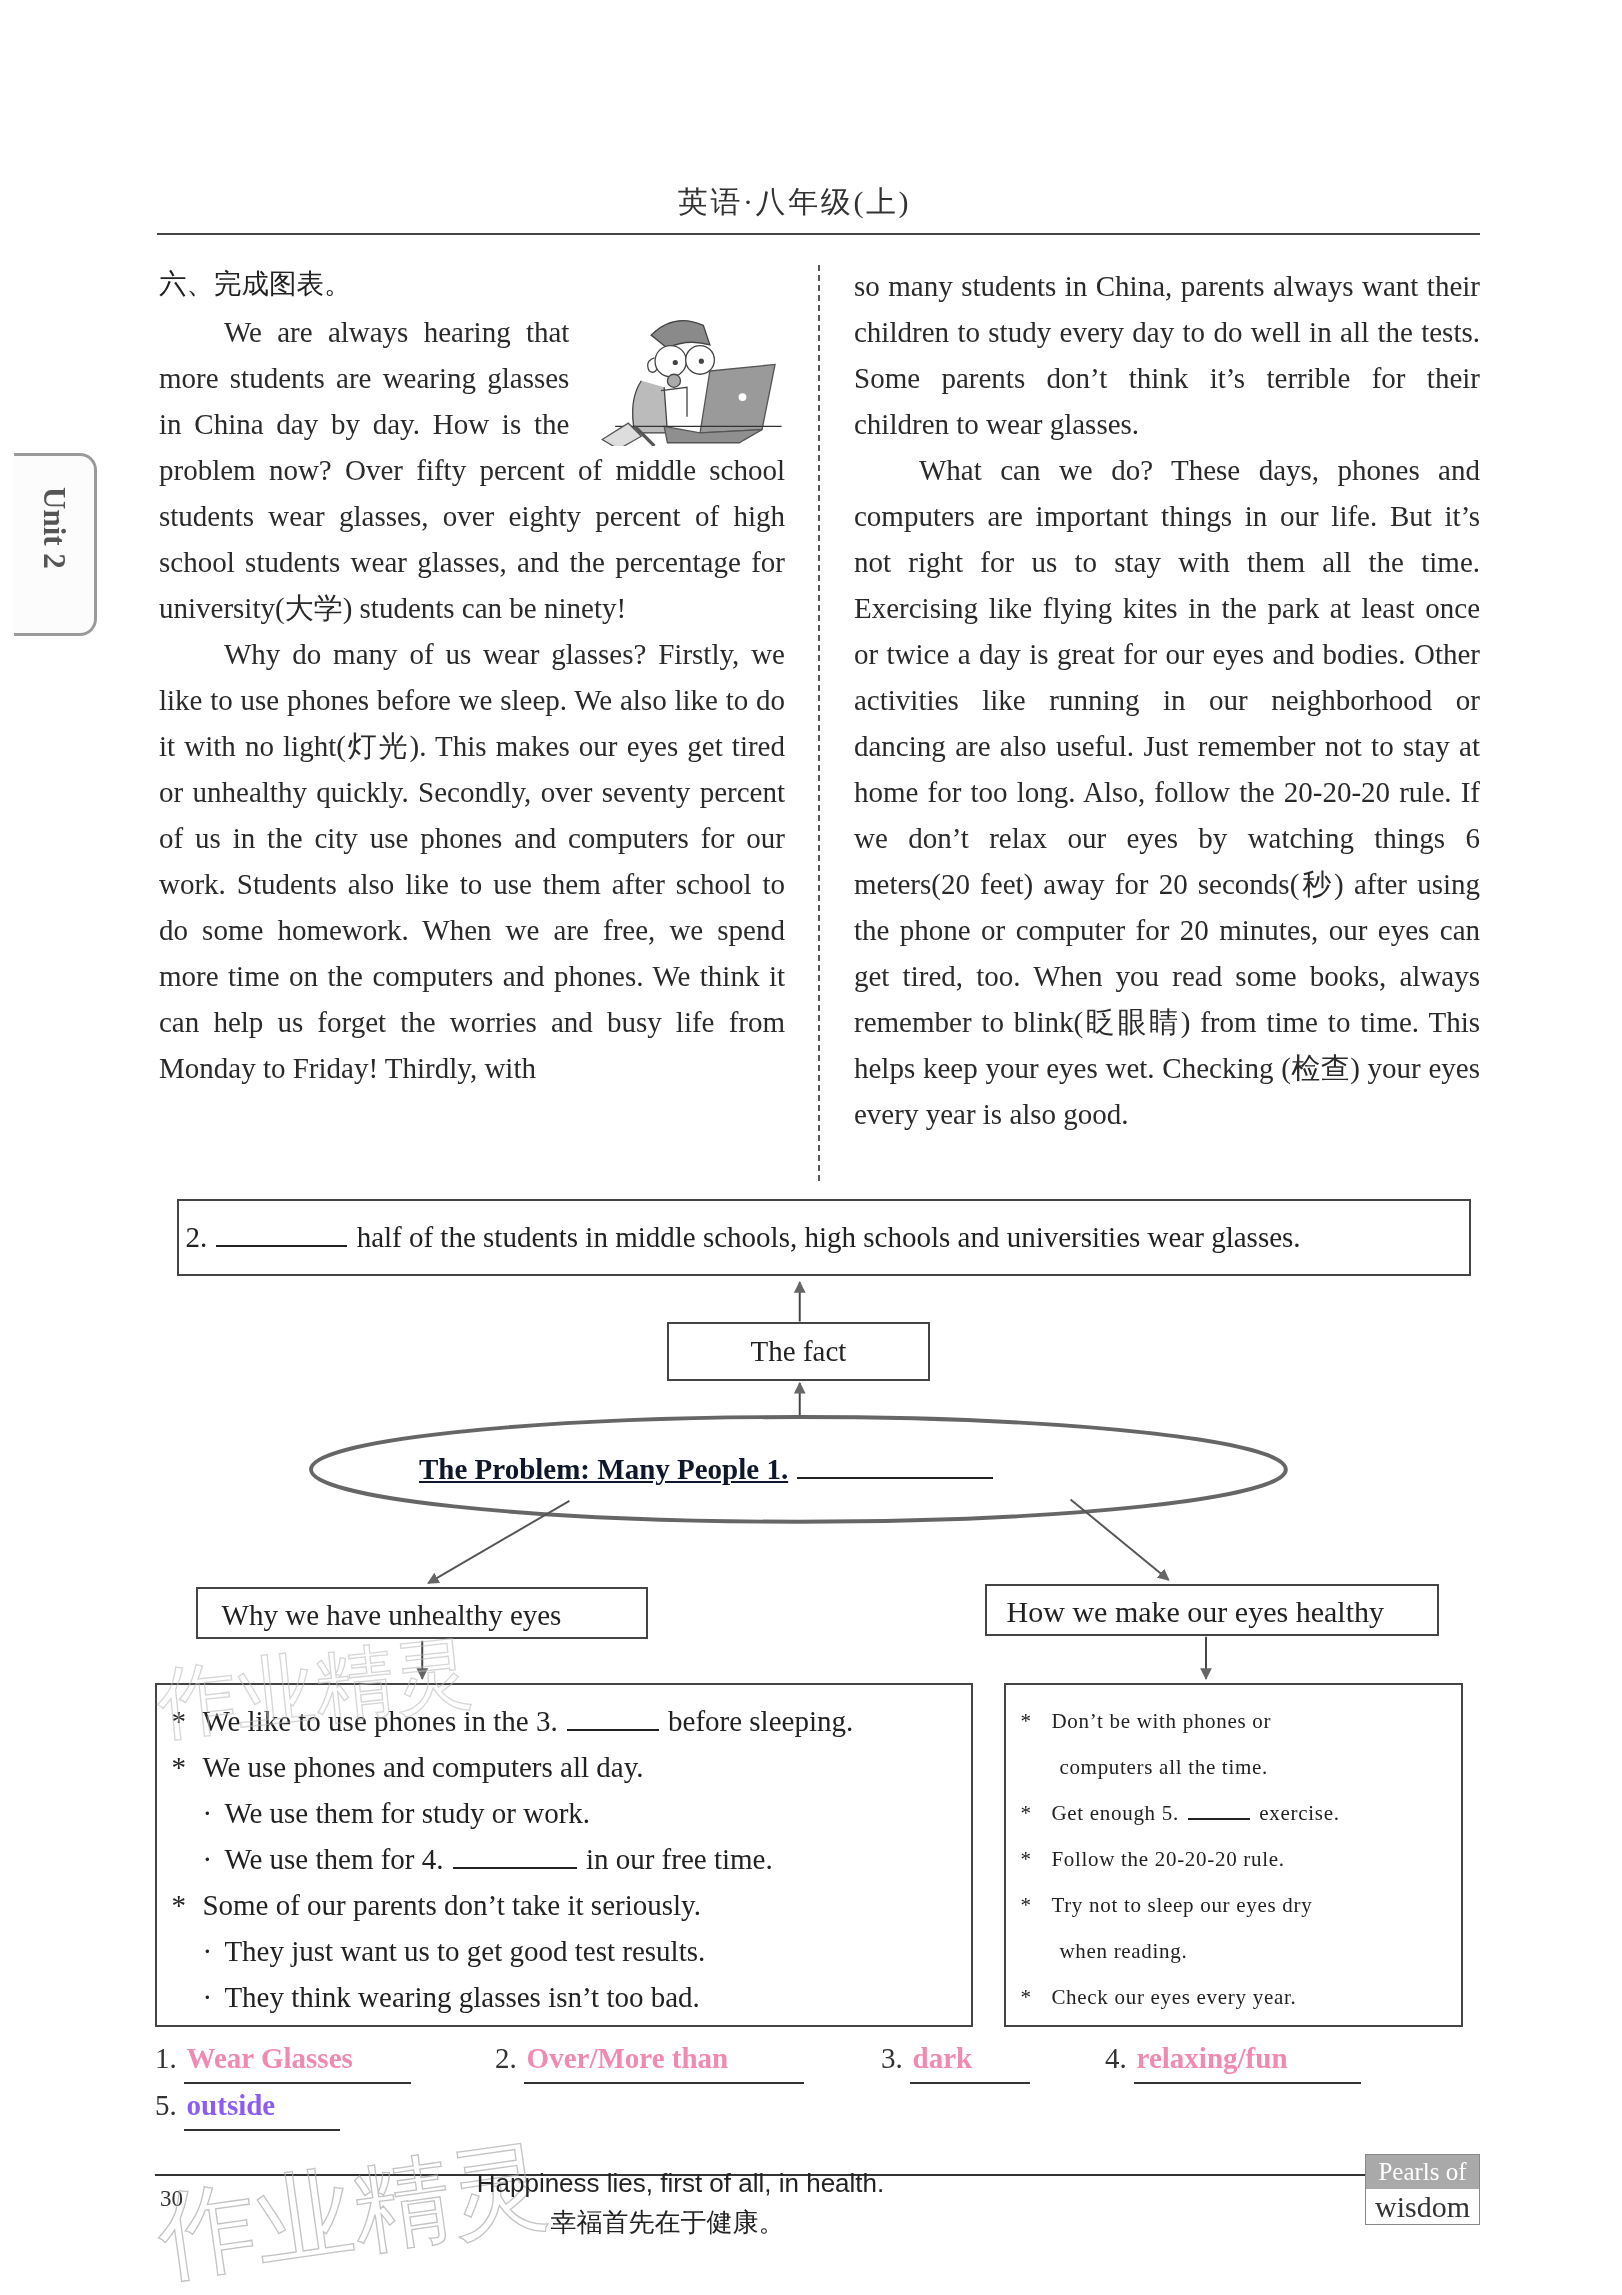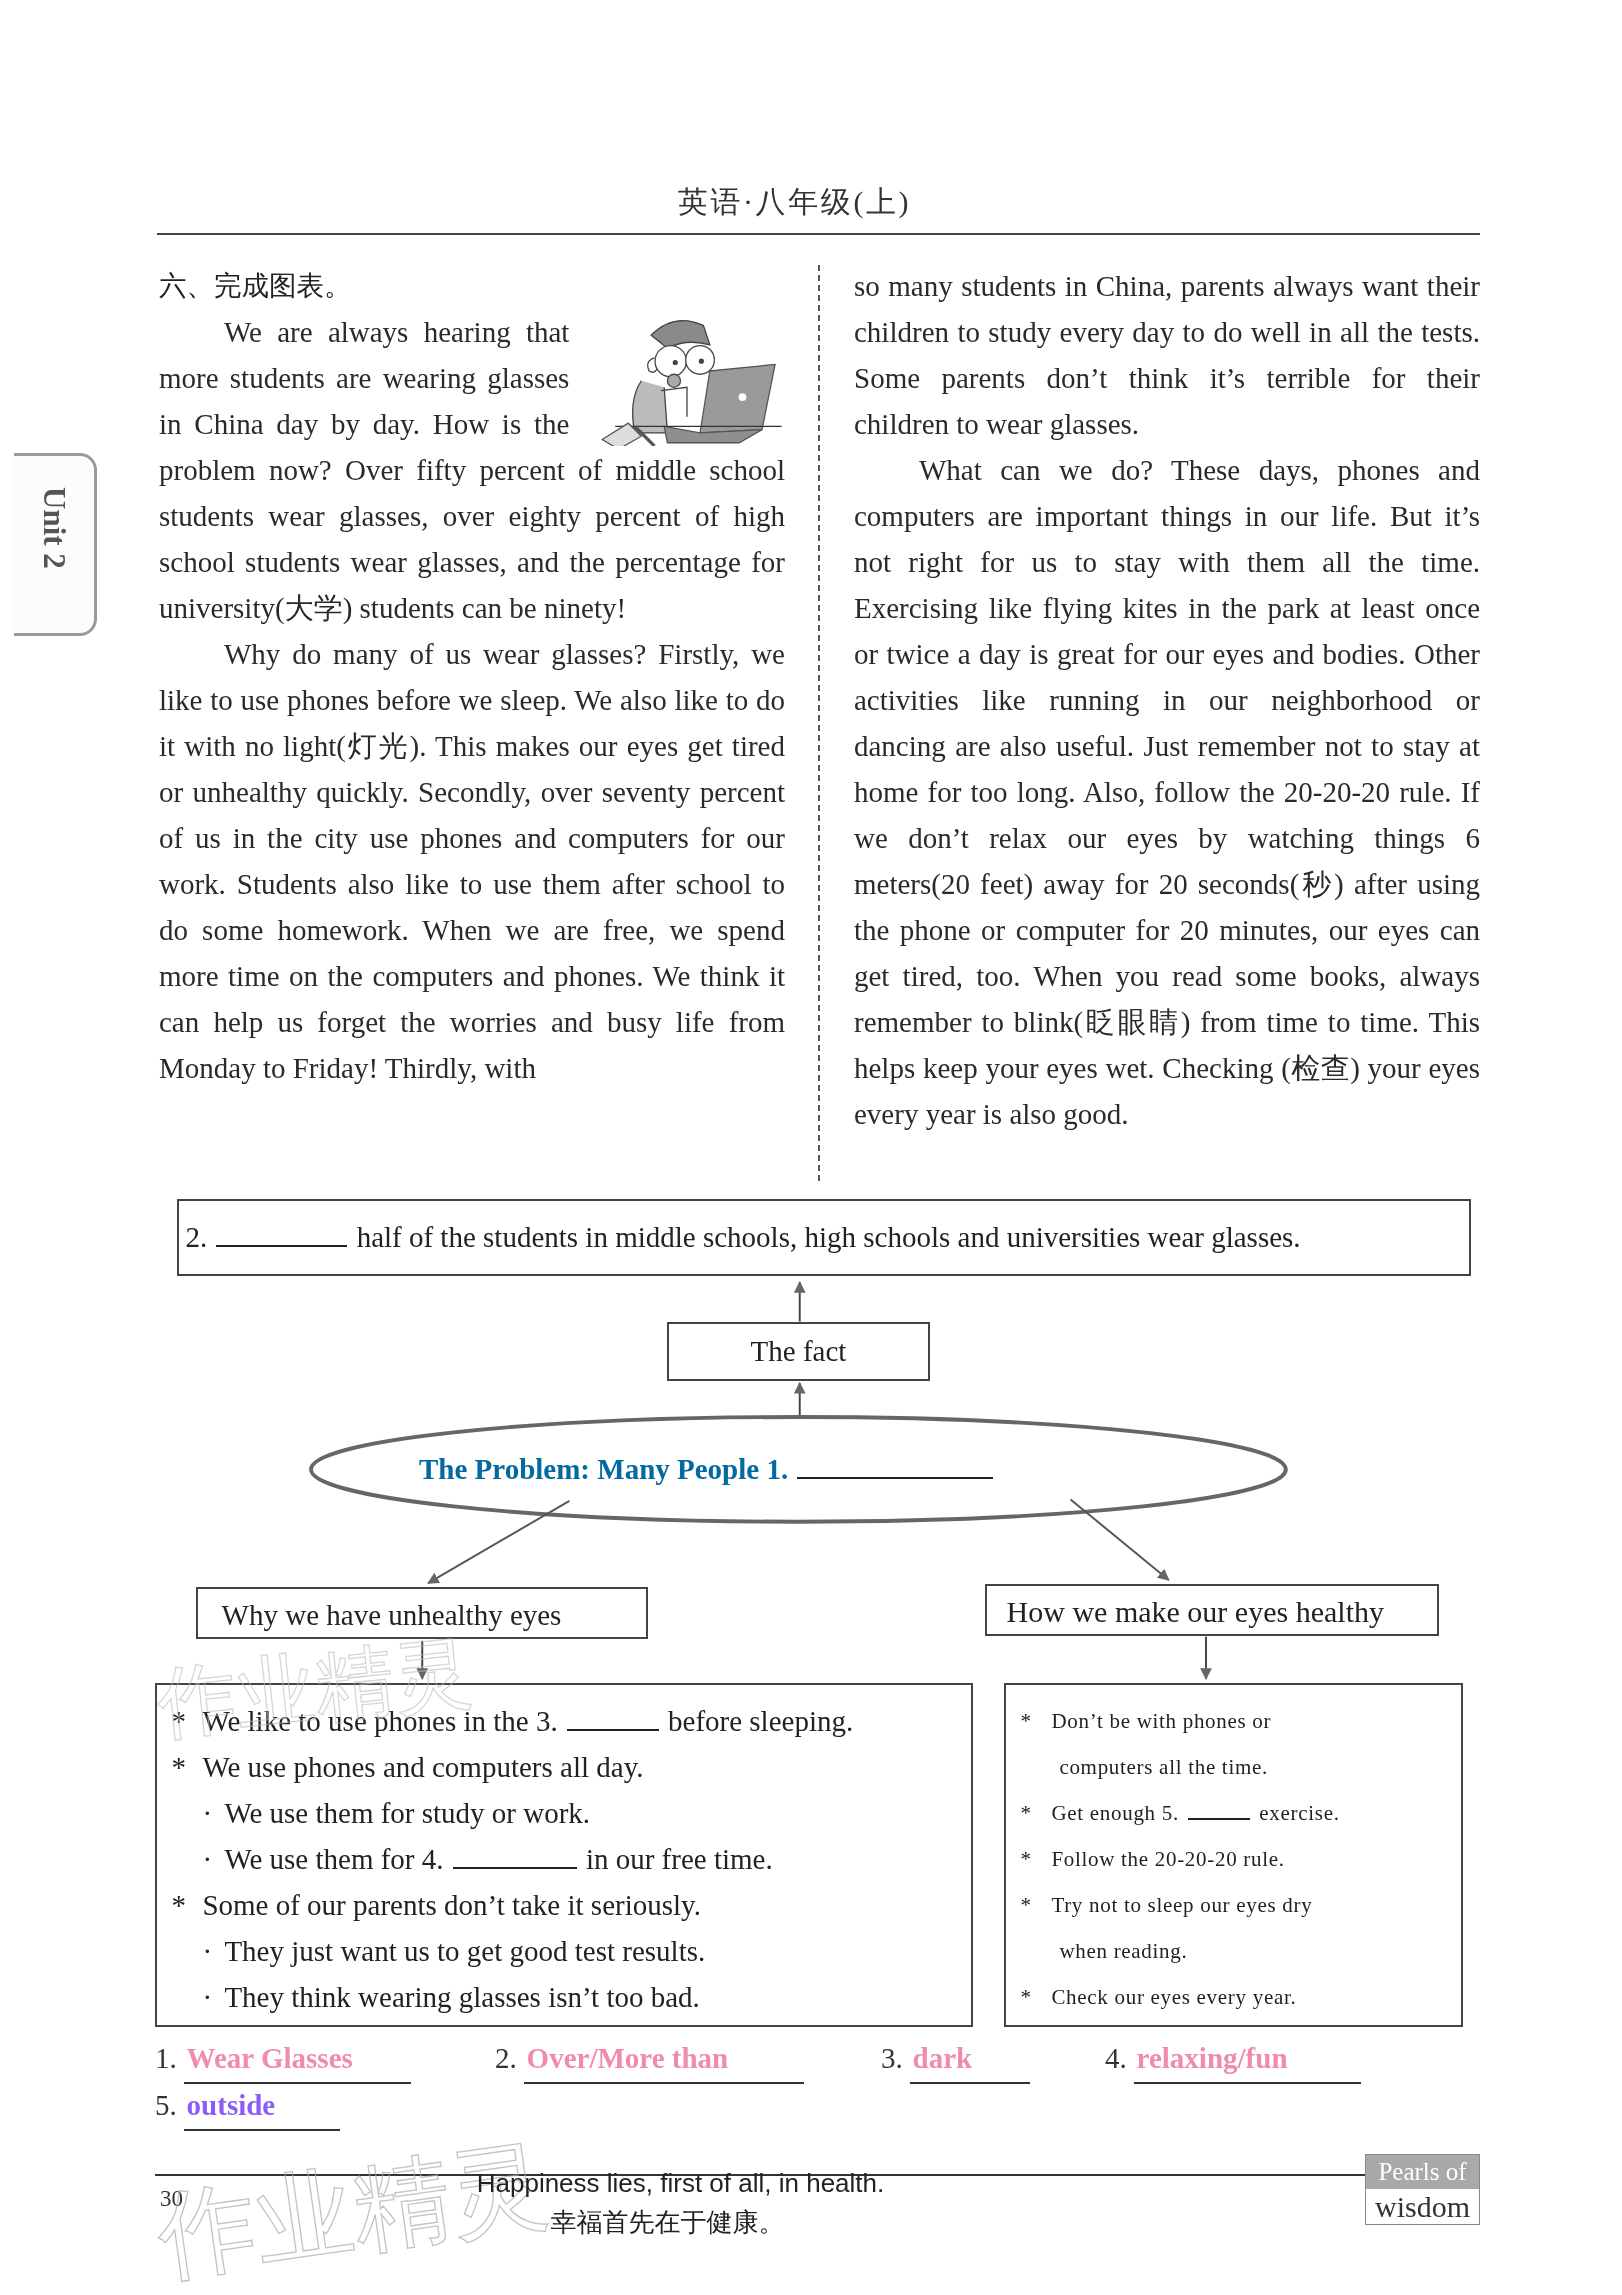--- a/index.html
+++ b/index.html
@@ -12,30 +12,30 @@
   .unit-tab { left:14.4px; top:453px; width:80px; height:177px; border:3.3px solid #9a9a9a; border-left:none;
               border-radius:0 17px 17px 0; background:#fcfcfc; }
   .unit-tab span { position:absolute; left:19.6px; top:31px; transform:rotate(90deg); transform-origin:left top;
                    font-size:31px; font-weight:bold; color:#555; white-space:nowrap; left:58px; }
 
   .col { font-size:29px; line-height:46px; text-align:justify; color:#2a2a2a; }
   .col p { margin:0; }
   .indent { text-indent:65px; }
   .col-left { left:159px; top:263px; width:626px; }
   .col-right { left:854px; top:263px; width:626px; }
-  .section-title { font-family:Liberation Sans, sans-serif; font-size:27.5px; color:#222; height:46px; line-height:46px; }
+  .section-title { font-family:Liberation Mono, monospace; font-size:27.5px; color:#222; height:46px; line-height:46px; }
   .float-illus { float:right; width:196px; height:137px; margin:0 0 0 19.6px; }
   .divider { left:818px; top:265px; width:0; height:916px; border-left:2px dashed #555; }
 
   .diagram { left:0; top:0; width:1623px; height:2295px; pointer-events:none; }
   .box { border:2px solid #444; background:#fff; }
   .fact-box-top { left:177px; top:1199px; width:1283px; height:73px; font-size:29px; line-height:73px; padding-left:6.5px; white-space:nowrap; }
   .blank { display:inline-block; border-bottom:2px solid #222; height:26px; vertical-align:baseline; margin:0 9.2px; }
   .fact-label { left:667px; top:1322px; width:259px; height:55px; text-align:center; font-size:29px; line-height:55px; }
-  .problem-text { left:419px; top:1446px; width:785px; font-size:29px; font-weight:bold; line-height:46px; color:#0369a1; white-space:nowrap; }
+  .problem-text { left:419px; top:1446px; width:785px; font-size:29px; font-weight:bold; line-height:46px; color:#0f172a; white-space:nowrap;text-decoration:underline; }
   .heading-left { left:196px; top:1587px; width:452px; height:52px; font-size:29px; line-height:52px; padding-left:23.6px; box-sizing:border-box; }
   .heading-right { left:985px; top:1584px; width:454px; height:52px; font-size:30px; line-height:52px; padding-left:19.6px; box-sizing:border-box; }
   .list-box-left { left:155px; top:1683px; width:818px; height:344px; font-size:29px; line-height:46px; padding:13px 0 0 14.4px; box-sizing:border-box; }
   .list-box-right { left:1004px; top:1683px; width:459px; height:344px; font-size:21px; line-height:46px; padding:13px 0 0 14.4px; box-sizing:border-box; letter-spacing:0.7px; }
   .li { white-space:nowrap; }
   .li .star { display:inline-block; width:31px; }
   .li.sub { padding-left:31px; }
   .li.sub .dot { display:inline-block; width:22px; }
   .li.cont { padding-left:39px; }
 

